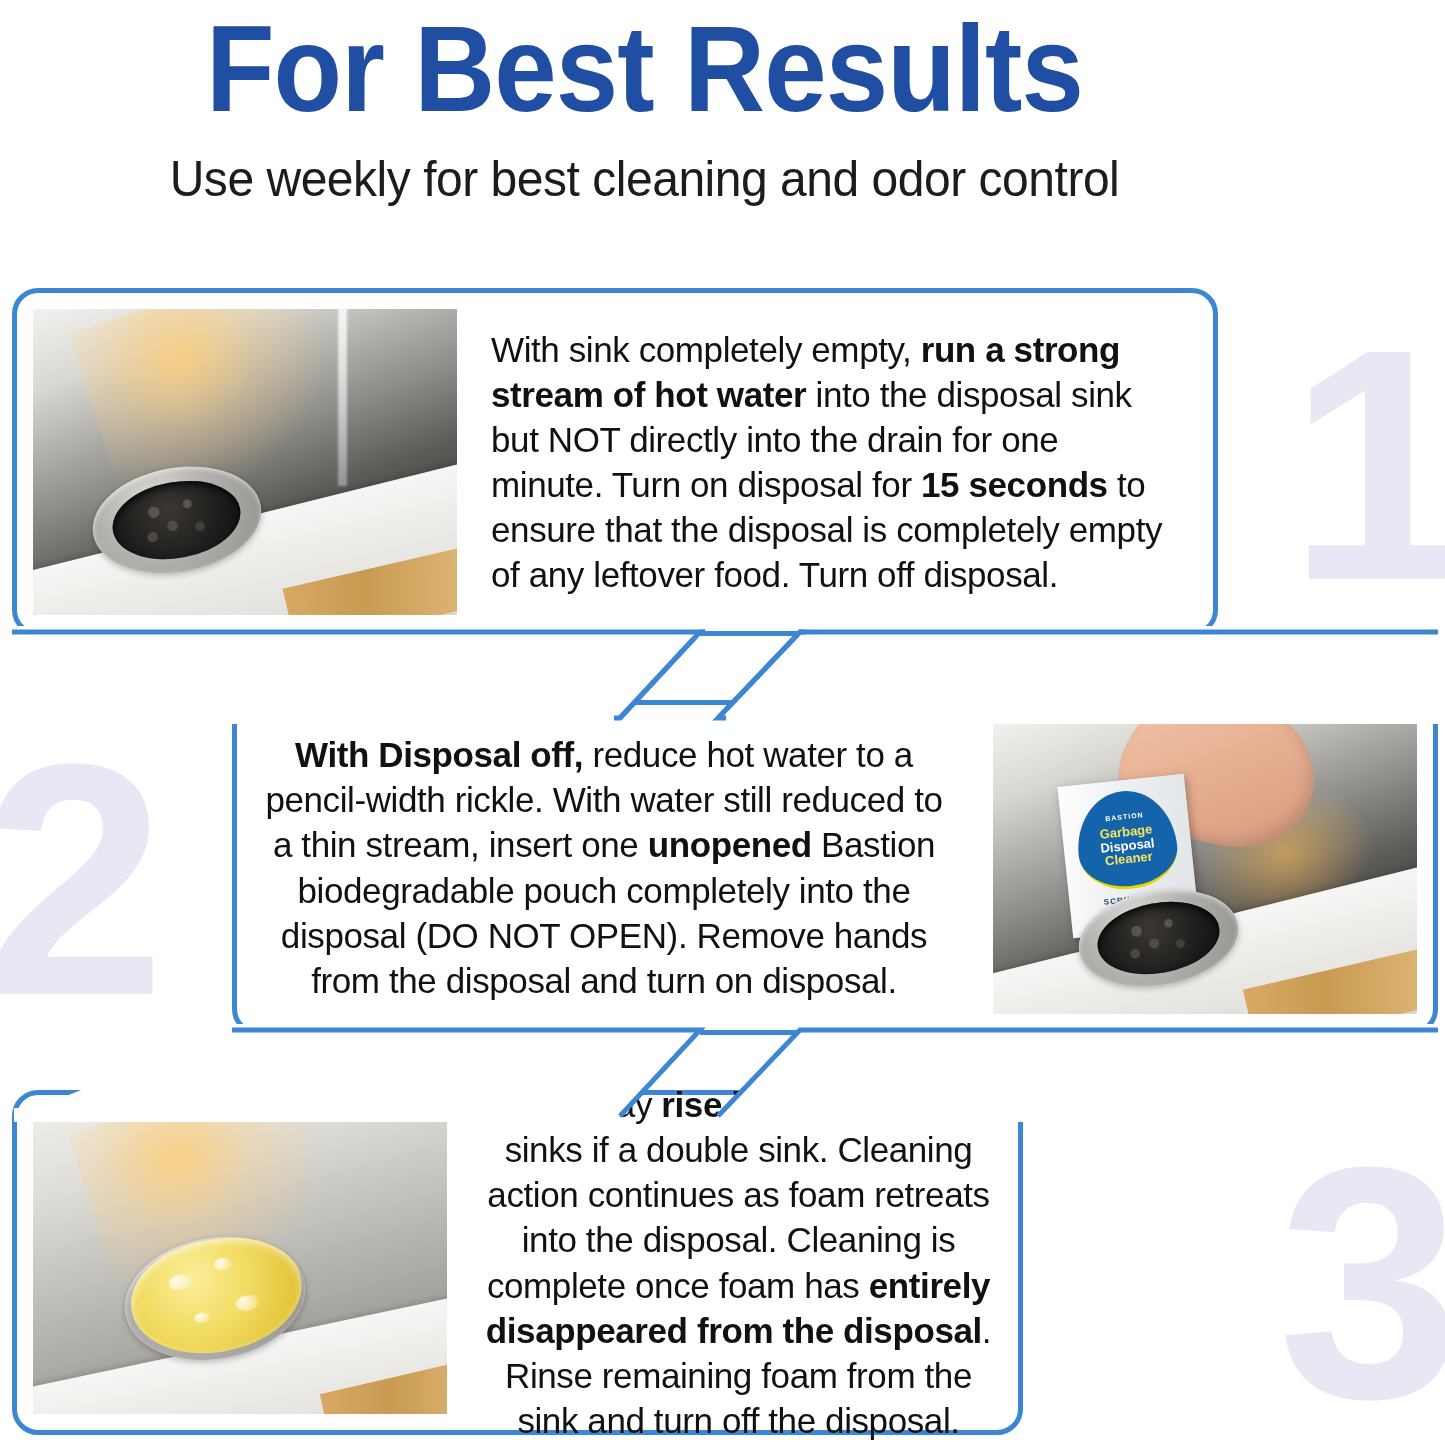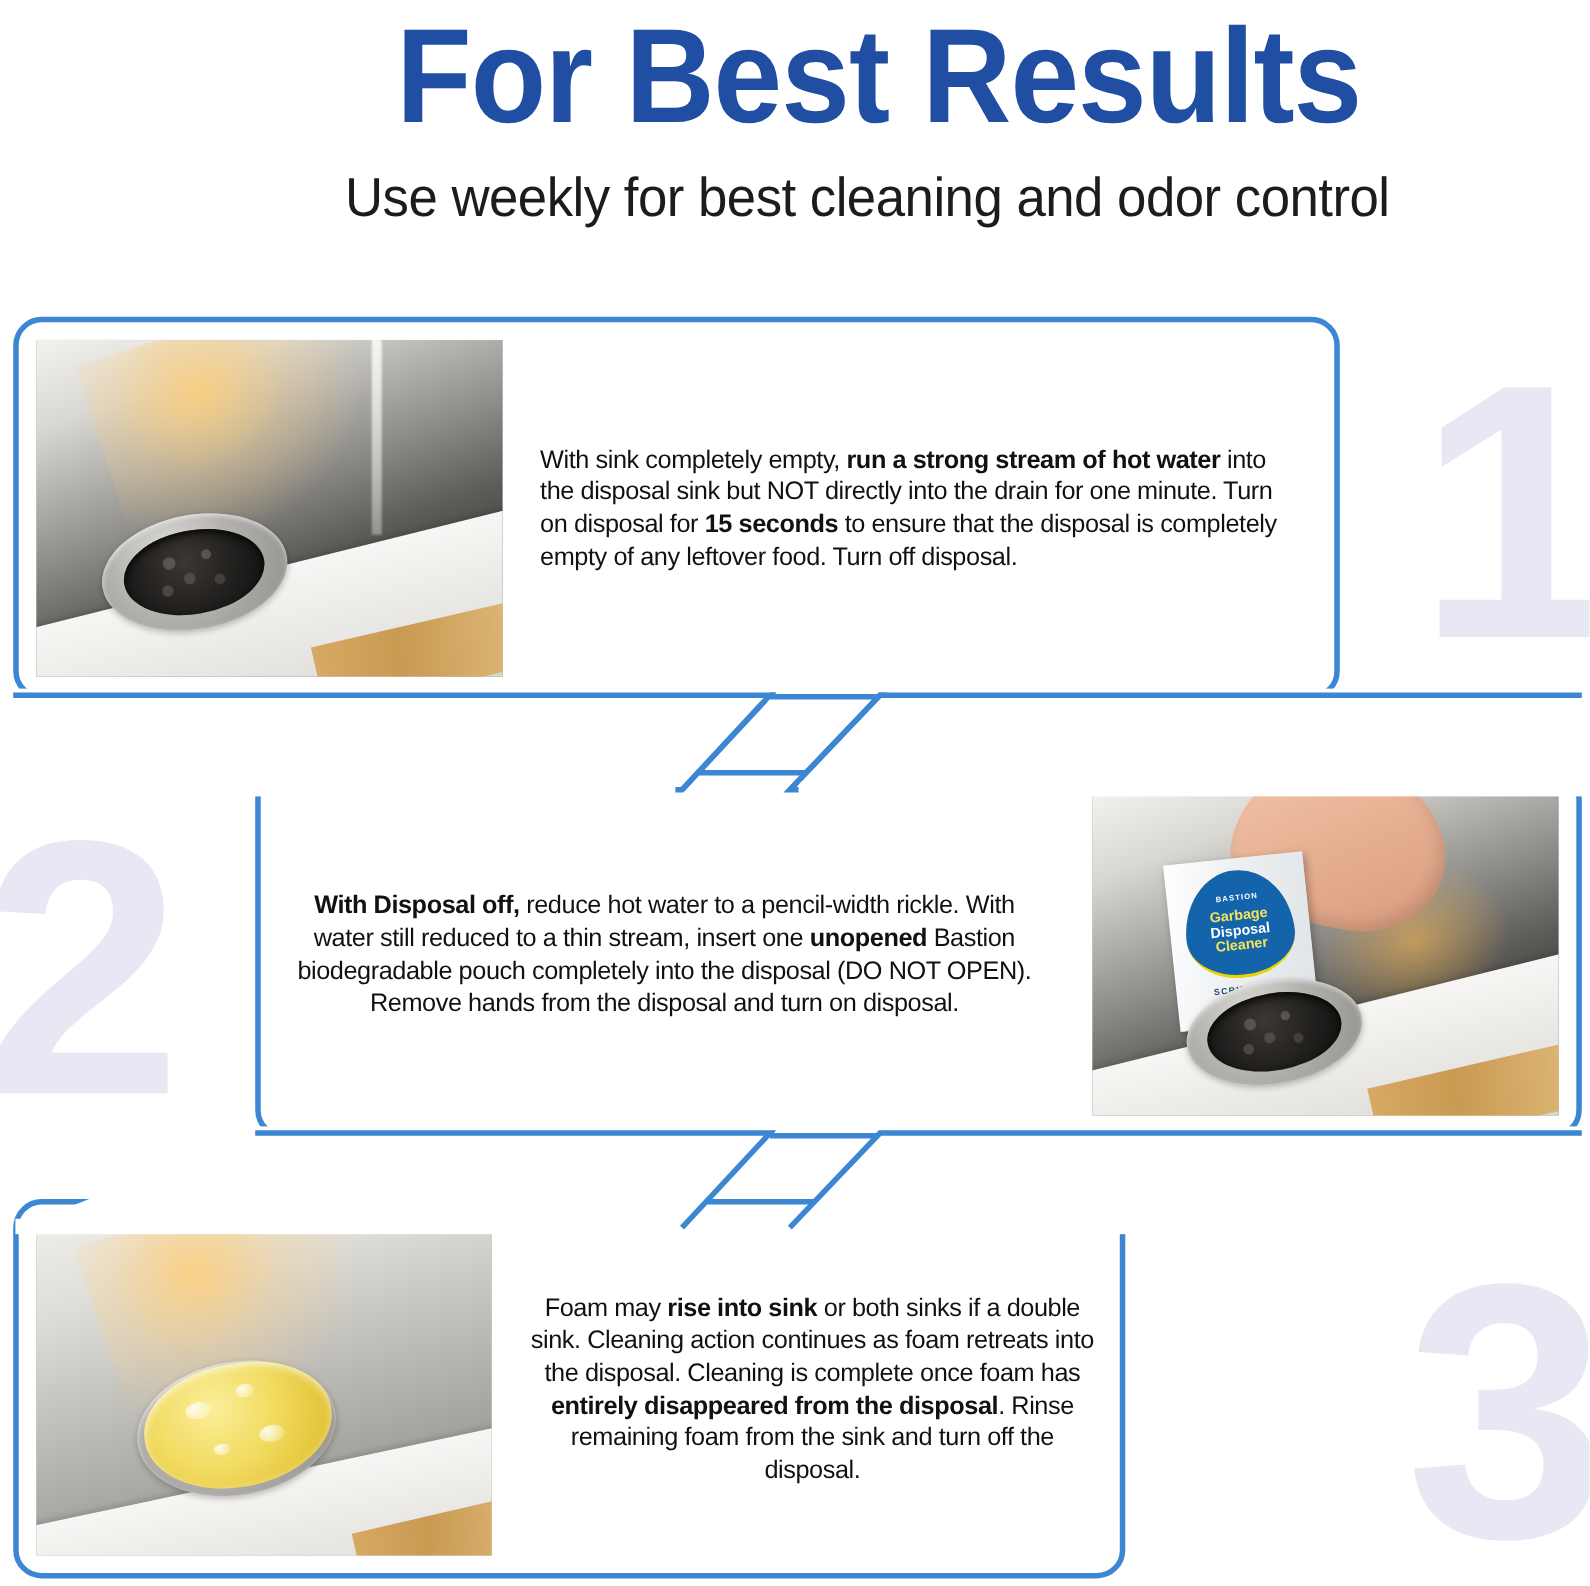--- a/index.html
+++ b/index.html
@@ -14,21 +14,21 @@
     overflow: hidden;
     font-family: "Liberation Sans", sans-serif;
     -webkit-font-smoothing: antialiased;
   }
 
   
   .header {
     position: absolute;
     left: 0; top: 0;
     width: 1289px;
-    text-align: right;
+    text-align: center;
   }
   .title {
     margin: 0;
     padding-top: 4px;
     color: #1f4ea3;
     font-family: "Liberation Sans", sans-serif;
     font-weight: bold;
     font-size: 122px;
     line-height: 1.08;
     letter-spacing: -1px;
@@ -249,21 +249,21 @@
   }
   .packet .sub1 { margin-top: 6px; }
 
   
   .copy {
     flex: 1 1 auto;
     display: flex;
     align-items: center;
     color: #111111;
     font-family: "Liberation Sans", sans-serif;
-    font-size: 23px;
+    font-size: 35px;
     line-height: 1.29;
     letter-spacing: -0.4px;
   }
   .copy p { margin: 0; }
   #copy1 { padding: 0 36px 0 34px; text-align: left; }
   #copy2 { padding: 0 46px 0 24px; text-align: center; }
   #copy3 { padding: 0 22px 0 34px; text-align: center; }
   .copy b { font-weight: bold; }
 
   

